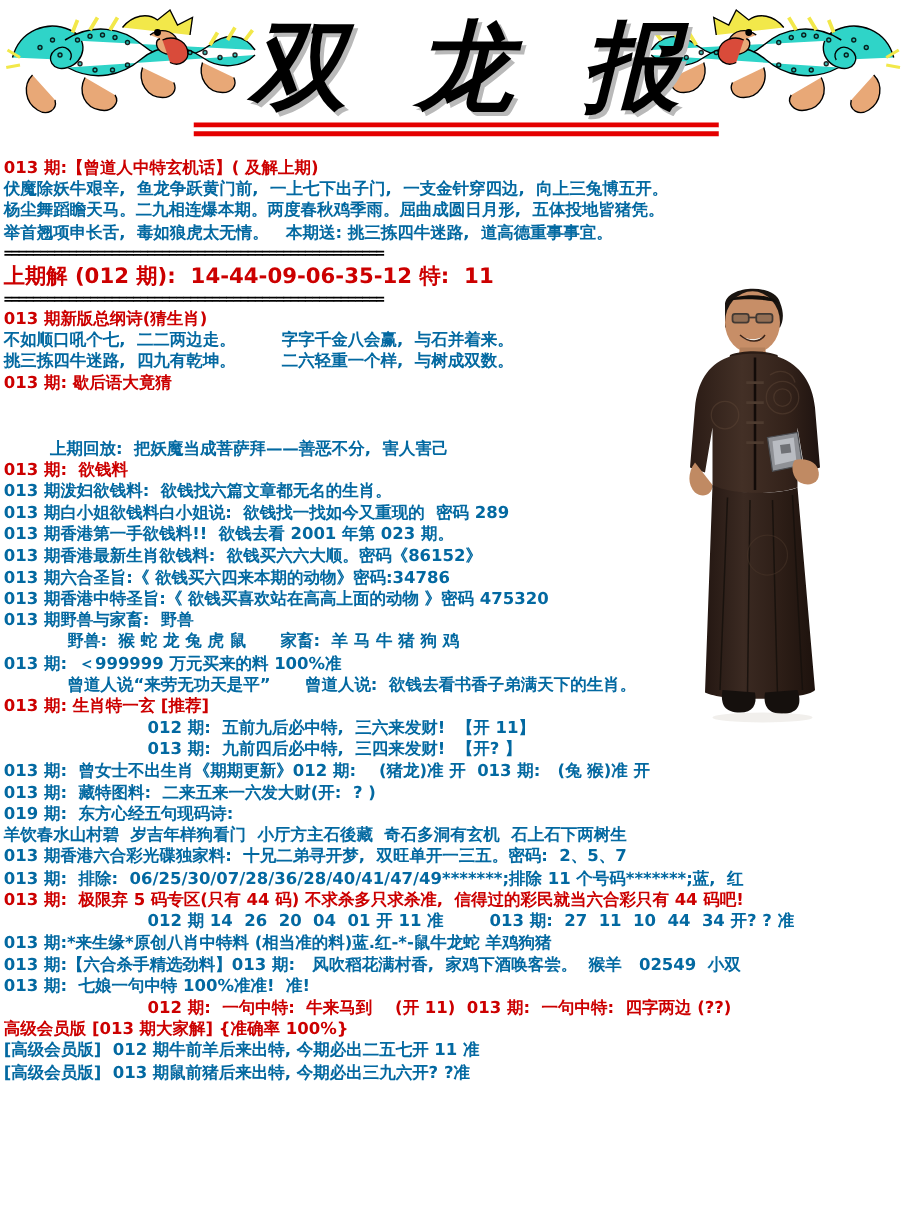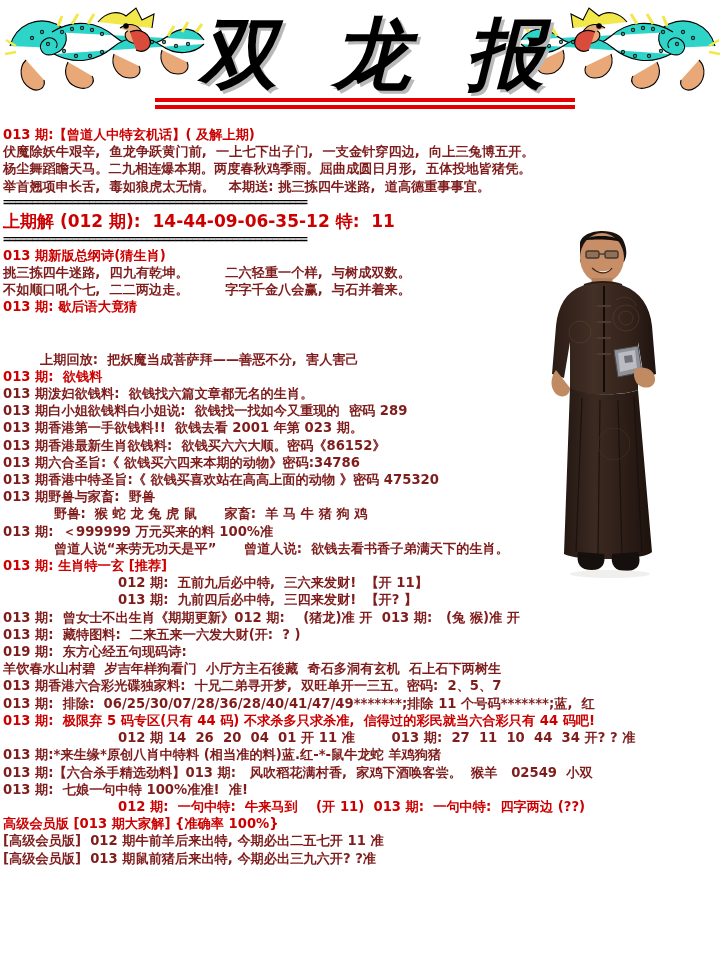--- a/index.html
+++ b/index.html
@@ -30,21 +30,21 @@
   #rule-bar .r2{height:3px;background:#ffffff;}
   #rule-bar .r3{height:4px;background:#e40000;}
 
   
   #sheet{position:relative;width:647px;padding:0;}
   .ln{
     font-family:"DejaVu Sans","Liberation Sans",sans-serif;
     font-size:13.2px;
     line-height:17.2px;
     font-weight:bold;
-    color:#7f1d1d;
+    color:#0369a1;
     white-space:pre;
     padding-left:3px;
     letter-spacing:0px;
   }
   .red{color:#cc0000;}
   .sep{
     font-family:"DejaVu Sans Mono","Liberation Mono",monospace;
     font-size:12px;line-height:15px;color:#000;font-weight:bold;
     white-space:pre;padding-left:3px;letter-spacing:-1.5px;
   }
@@ -223,22 +223,22 @@
 <div id="sheet">
   <div class="spacer4"></div>
   <div class="ln red">013 期:【曾道人中特玄机话】( 及解上期)</div>
   <div class="ln">伏魔除妖牛艰辛,  鱼龙争跃黄门前,  一上七下出子门,  一支金针穿四边,  向上三兔博五开。</div>
   <div class="ln">杨尘舞蹈瞻天马。二九相连爆本期。两度春秋鸡季雨。屈曲成圆日月形,  五体投地皆猪凭。</div>
   <div class="ln">举首翘项申长舌,  毒如狼虎太无情。   本期送: 挑三拣四牛迷路,  道高德重事事宜。</div>
   <div class="sep">=====================================================</div>
   <div class="ln red big">上期解 (012 期):  14-44-09-06-35-12 特:  11</div>
   <div class="sep">=====================================================</div>
   <div class="ln red">013 期新版总纲诗(猜生肖)</div>
+  <div class="ln">不如顺口吼个七,  二二两边走。        字字千金八会赢,  与石并着来。</div>
   <div class="ln">挑三拣四牛迷路,  四九有乾坤。        二六轻重一个样,  与树成双数。</div>
-  <div class="ln">不如顺口吼个七,  二二两边走。        字字千金八会赢,  与石并着来。</div>
   <div class="ln red">013 期: 歇后语大竟猜</div>
   <div class="ln ind1">上期回放:  把妖魔当成菩萨拜——善恶不分,  害人害己</div>
   <div class="ln red">013 期:  欲钱料</div>
   <div class="ln">013 期泼妇欲钱料:  欲钱找六篇文章都无名的生肖。</div>
   <div class="ln">013 期白小姐欲钱料白小姐说:  欲钱找一找如今又重现的  密码 289</div>
   <div class="ln">013 期香港第一手欲钱料!!  欲钱去看 2001 年第 023 期。</div>
   <div class="ln">013 期香港最新生肖欲钱料:  欲钱买六六大顺。密码《86152》</div>
   <div class="ln">013 期六合圣旨:《 欲钱买六四来本期的动物》密码:34786</div>
   <div class="ln">013 期香港中特圣旨:《 欲钱买喜欢站在高高上面的动物 》密码 475320</div>
   <div class="ln">013 期野兽与家畜:  野兽</div>

